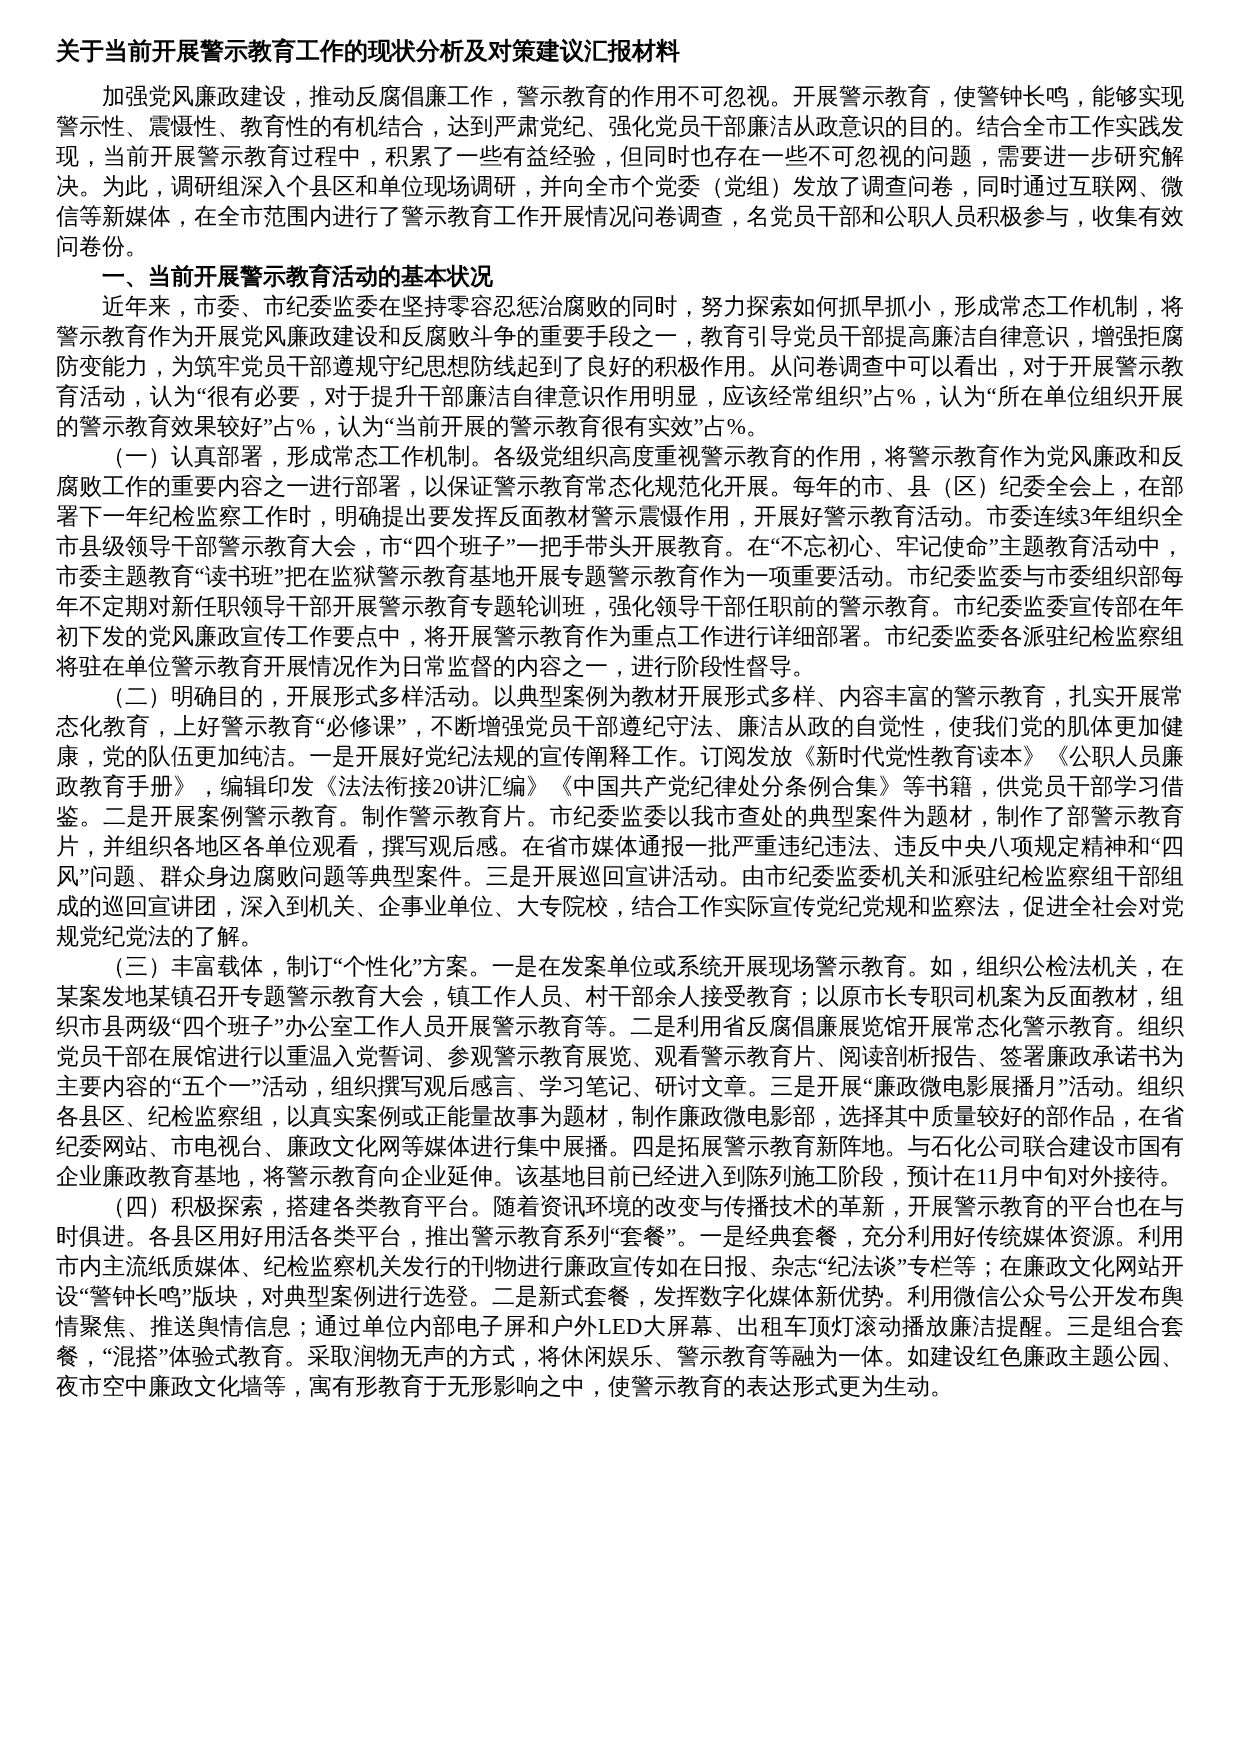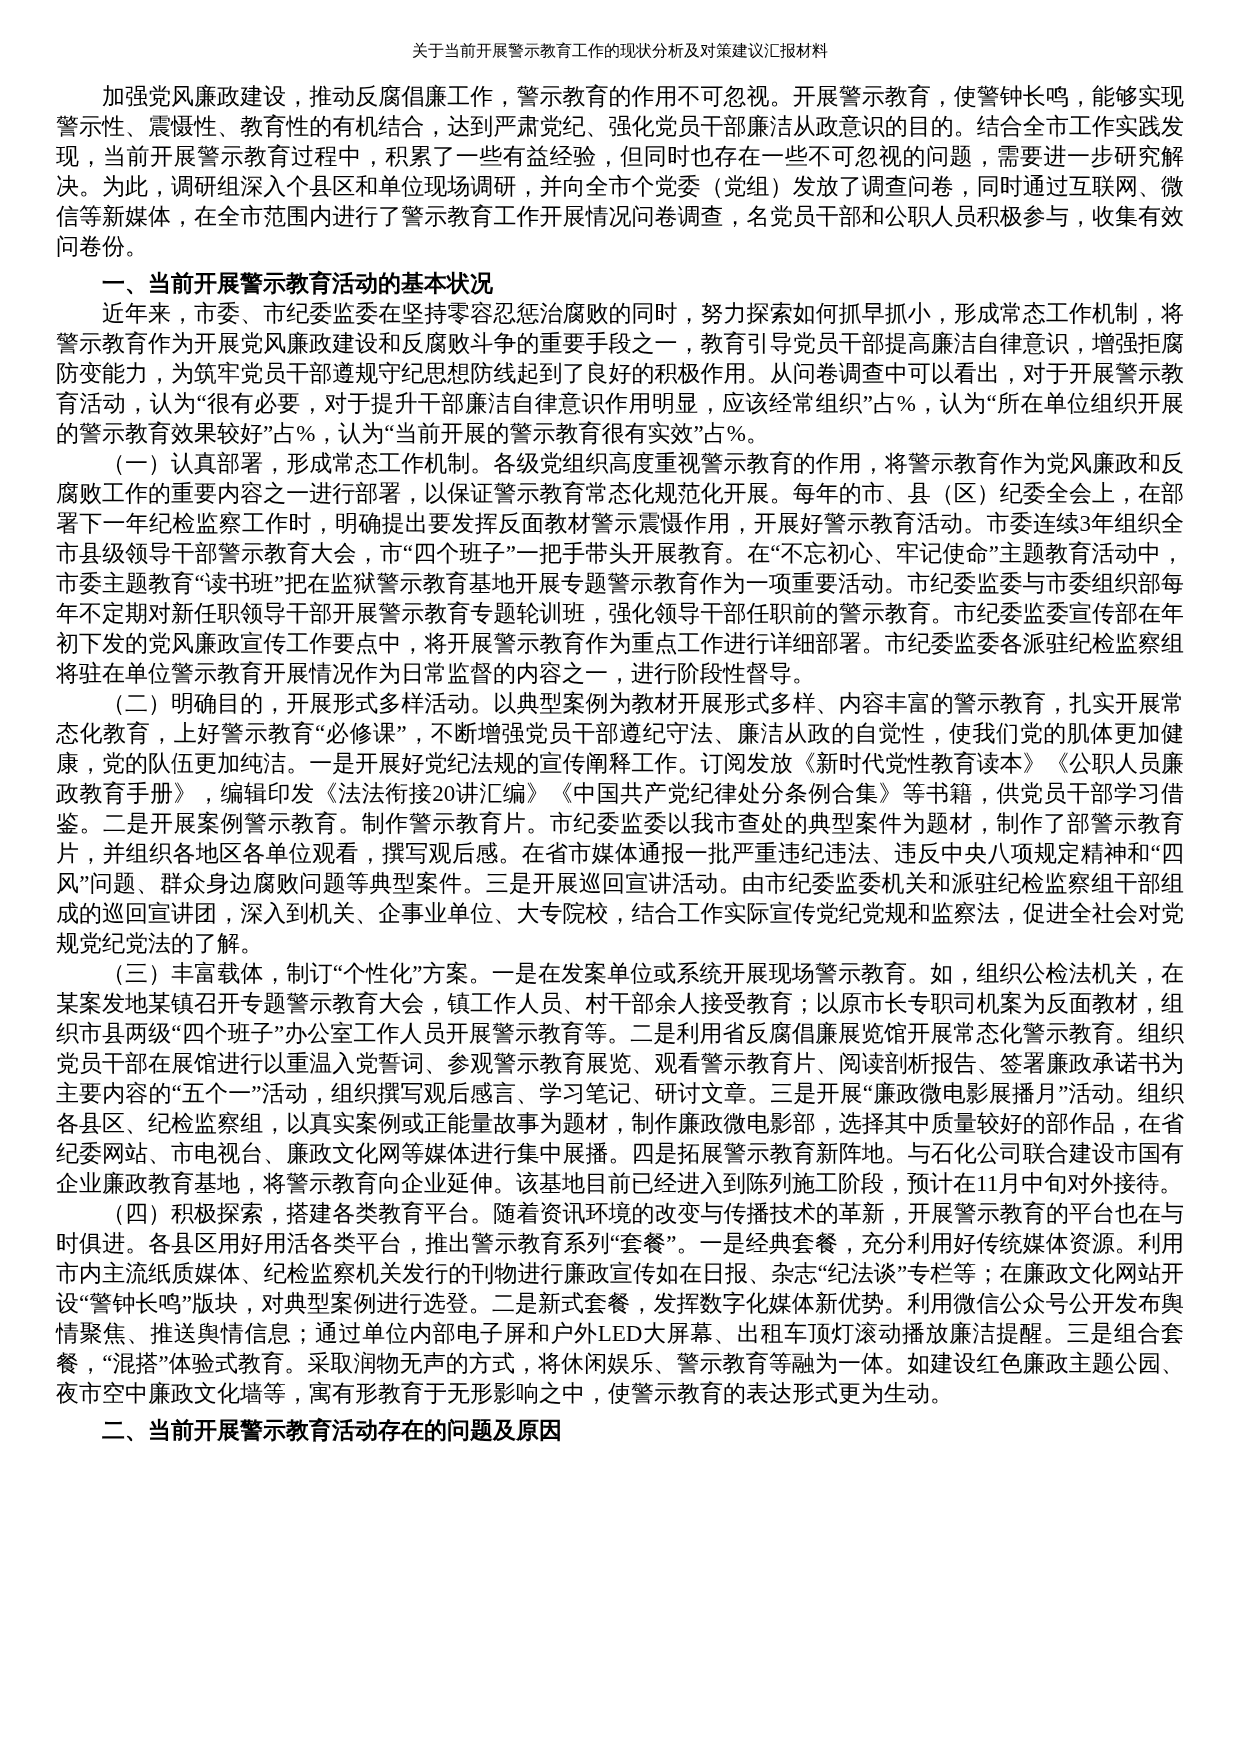--- a/index.html
+++ b/index.html
@@ -10,48 +10,45 @@
   .page {
     width: 1240px;
     min-height: 1754px;
     box-sizing: border-box;
     padding: 30px 56px 40px 56px;
     background: #ffffff;
     color: #000000;
     font-family: "Liberation Serif", "DejaVu Serif", serif;
   }
   .doc-title {
-    font-size: 16px;
-    font-weight: normal;
-    text-align: center;
+    font-size: 24px;
+    font-weight: bold;
     line-height: 34px;
     margin: 4px 0 14px 0;
   }
   .para {
     font-size: 23px;
     line-height: 30px;
     margin: 0;
     text-align: justify;
     text-justify: inter-ideograph;
     text-indent: 2em;
     word-break: break-all;
   }
   .para.heading {
     font-weight: bold;
-    margin-top: 7px;
   }
 </style>
 </head>
 <body>
 
 <div class="page">
   <h1 class="doc-title">关于当前开展警示教育工作的现状分析及对策建议汇报材料</h1>
   <div>
       <p class="para">加强党风廉政建设，推动反腐倡廉工作，警示教育的作用不可忽视。开展警示教育，使警钟长鸣，能够实现警示性、震慑性、教育性的有机结合，达到严肃党纪、强化党员干部廉洁从政意识的目的。结合全市工作实践发现，当前开展警示教育过程中，积累了一些有益经验，但同时也存在一些不可忽视的问题，需要进一步研究解决。为此，调研组深入个县区和单位现场调研，并向全市个党委（党组）发放了调查问卷，同时通过互联网、微信等新媒体，在全市范围内进行了警示教育工作开展情况问卷调查，名党员干部和公职人员积极参与，收集有效问卷份。</p>
       <p class="para heading">一、当前开展警示教育活动的基本状况</p>
       <p class="para">近年来，市委、市纪委监委在坚持零容忍惩治腐败的同时，努力探索如何抓早抓小，形成常态工作机制，将警示教育作为开展党风廉政建设和反腐败斗争的重要手段之一，教育引导党员干部提高廉洁自律意识，增强拒腐防变能力，为筑牢党员干部遵规守纪思想防线起到了良好的积极作用。从问卷调查中可以看出，对于开展警示教育活动，认为“很有必要，对于提升干部廉洁自律意识作用明显，应该经常组织”占%，认为“所在单位组织开展的警示教育效果较好”占%，认为“当前开展的警示教育很有实效”占%。</p>
       <p class="para">（一）认真部署，形成常态工作机制。各级党组织高度重视警示教育的作用，将警示教育作为党风廉政和反腐败工作的重要内容之一进行部署，以保证警示教育常态化规范化开展。每年的市、县（区）纪委全会上，在部署下一年纪检监察工作时，明确提出要发挥反面教材警示震慑作用，开展好警示教育活动。市委连续3年组织全市县级领导干部警示教育大会，市“四个班子”一把手带头开展教育。在“不忘初心、牢记使命”主题教育活动中，市委主题教育“读书班”把在监狱警示教育基地开展专题警示教育作为一项重要活动。市纪委监委与市委组织部每年不定期对新任职领导干部开展警示教育专题轮训班，强化领导干部任职前的警示教育。市纪委监委宣传部在年初下发的党风廉政宣传工作要点中，将开展警示教育作为重点工作进行详细部署。市纪委监委各派驻纪检监察组将驻在单位警示教育开展情况作为日常监督的内容之一，进行阶段性督导。</p>
       <p class="para">（二）明确目的，开展形式多样活动。以典型案例为教材开展形式多样、内容丰富的警示教育，扎实开展常态化教育，上好警示教育“必修课”，不断增强党员干部遵纪守法、廉洁从政的自觉性，使我们党的肌体更加健康，党的队伍更加纯洁。一是开展好党纪法规的宣传阐释工作。订阅发放《新时代党性教育读本》《公职人员廉政教育手册》，编辑印发《法法衔接20讲汇编》《中国共产党纪律处分条例合集》等书籍，供党员干部学习借鉴。二是开展案例警示教育。制作警示教育片。市纪委监委以我市查处的典型案件为题材，制作了部警示教育片，并组织各地区各单位观看，撰写观后感。在省市媒体通报一批严重违纪违法、违反中央八项规定精神和“四风”问题、群众身边腐败问题等典型案件。三是开展巡回宣讲活动。由市纪委监委机关和派驻纪检监察组干部组成的巡回宣讲团，深入到机关、企事业单位、大专院校，结合工作实际宣传党纪党规和监察法，促进全社会对党规党纪党法的了解。</p>
       <p class="para">（三）丰富载体，制订“个性化”方案。一是在发案单位或系统开展现场警示教育。如，组织公检法机关，在某案发地某镇召开专题警示教育大会，镇工作人员、村干部余人接受教育；以原市长专职司机案为反面教材，组织市县两级“四个班子”办公室工作人员开展警示教育等。二是利用省反腐倡廉展览馆开展常态化警示教育。组织党员干部在展馆进行以重温入党誓词、参观警示教育展览、观看警示教育片、阅读剖析报告、签署廉政承诺书为主要内容的“五个一”活动，组织撰写观后感言、学习笔记、研讨文章。三是开展“廉政微电影展播月”活动。组织各县区、纪检监察组，以真实案例或正能量故事为题材，制作廉政微电影部，选择其中质量较好的部作品，在省纪委网站、市电视台、廉政文化网等媒体进行集中展播。四是拓展警示教育新阵地。与石化公司联合建设市国有企业廉政教育基地，将警示教育向企业延伸。该基地目前已经进入到陈列施工阶段，预计在11月中旬对外接待。</p>
       <p class="para">（四）积极探索，搭建各类教育平台。随着资讯环境的改变与传播技术的革新，开展警示教育的平台也在与时俱进。各县区用好用活各类平台，推出警示教育系列“套餐”。一是经典套餐，充分利用好传统媒体资源。利用市内主流纸质媒体、纪检监察机关发行的刊物进行廉政宣传如在日报、杂志“纪法谈”专栏等；在廉政文化网站开设“警钟长鸣”版块，对典型案例进行选登。二是新式套餐，发挥数字化媒体新优势。利用微信公众号公开发布舆情聚焦、推送舆情信息；通过单位内部电子屏和户外LED大屏幕、出租车顶灯滚动播放廉洁提醒。三是组合套餐，“混搭”体验式教育。采取润物无声的方式，将休闲娱乐、警示教育等融为一体。如建设红色廉政主题公园、夜市空中廉政文化墙等，寓有形教育于无形影响之中，使警示教育的表达形式更为生动。</p>
-      <p class="para heading">二、当前开展警示教育活动存在的问题及原因</p>
     </div>
 </div>
 
 </body></html>

